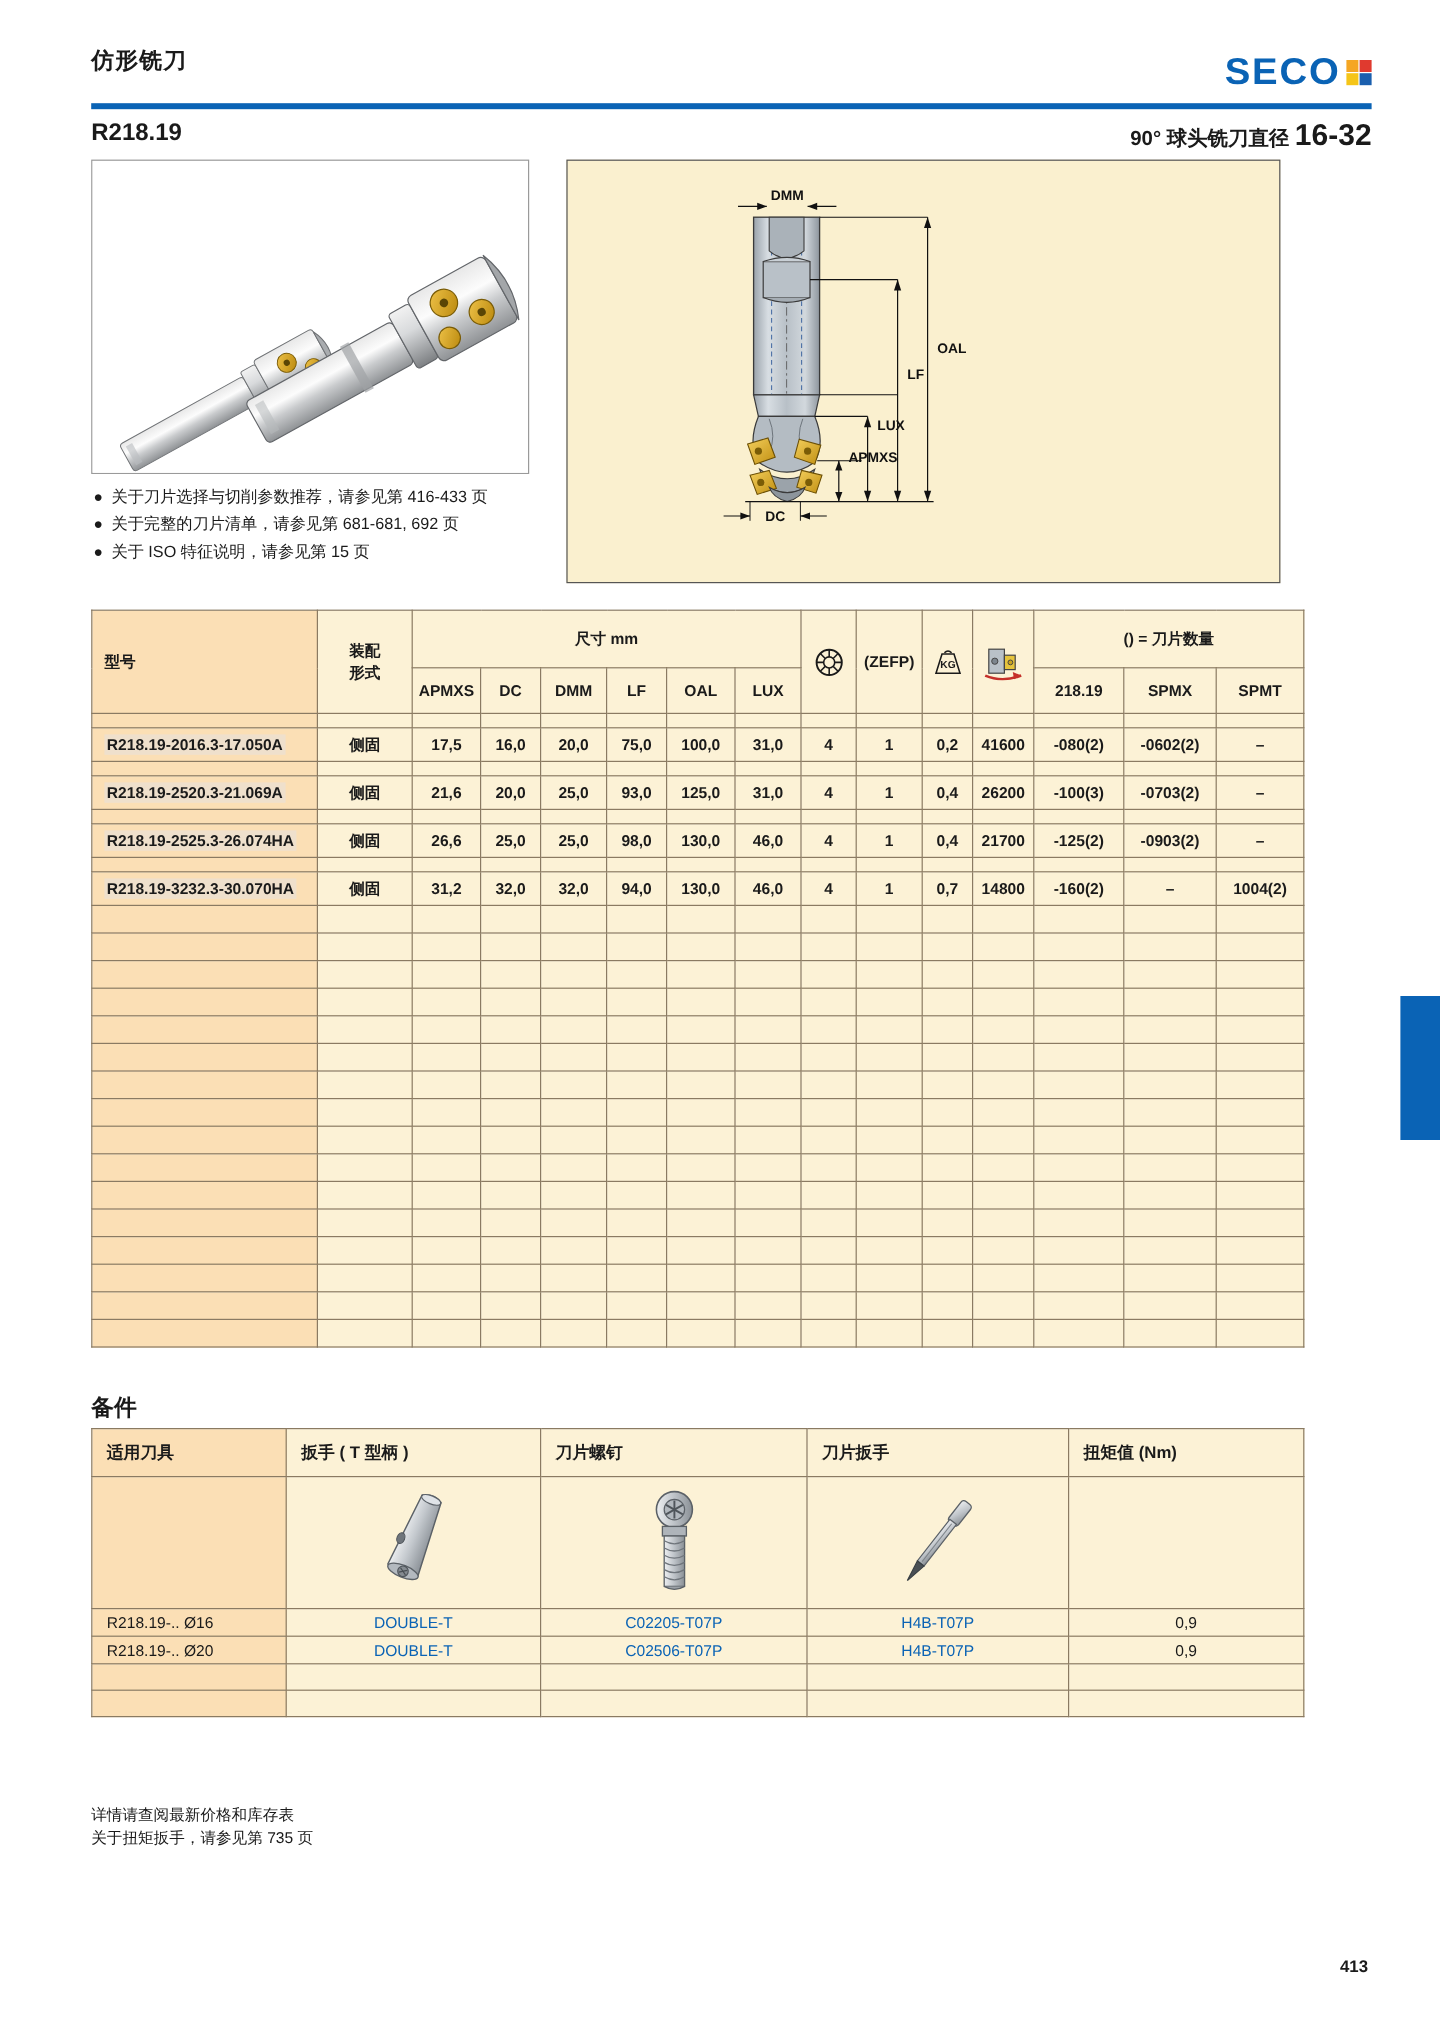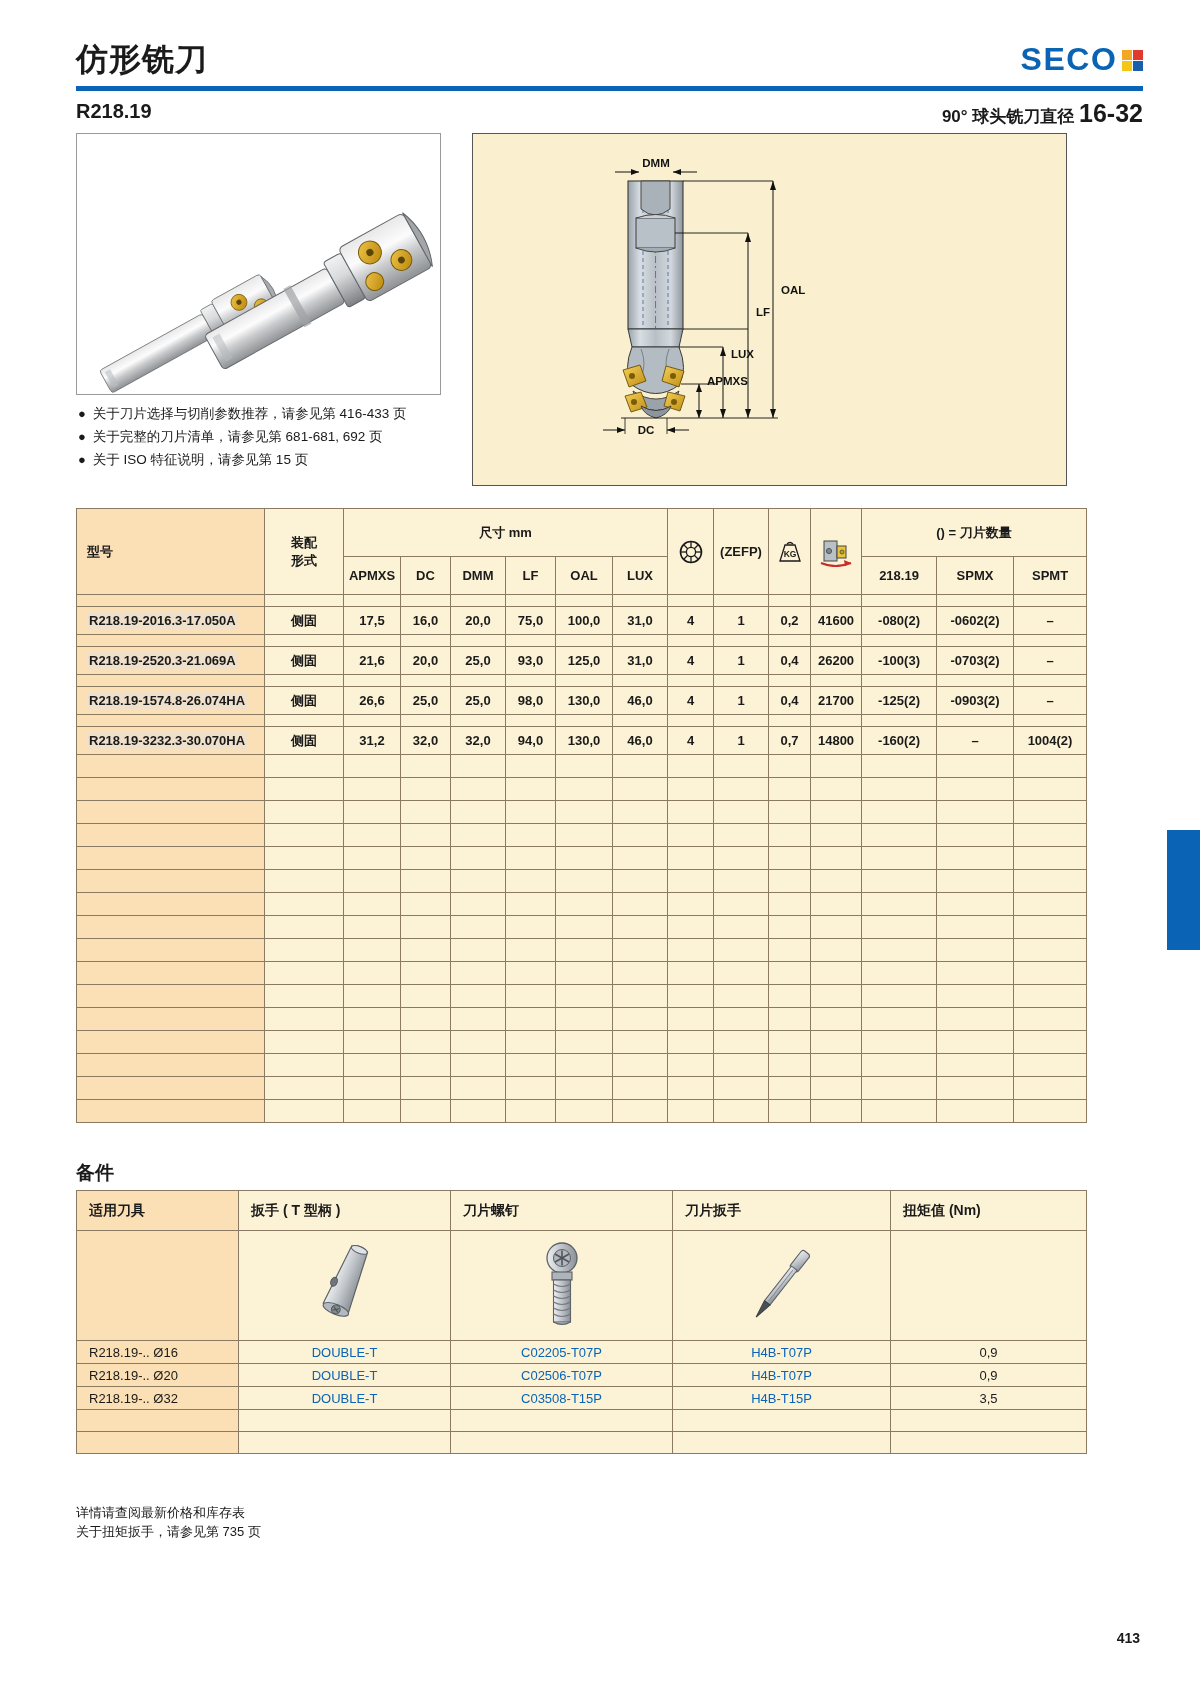--- a/index.html
+++ b/index.html
@@ -7,21 +7,21 @@
   body {
     width:1200px; height:1697px; background:#ffffff;
     font-family:"Liberation Sans", sans-serif;
     color:#1a1a1a; position:relative; overflow:hidden;
   }
   .page { position:absolute; left:0; top:0; width:1200px; height:1697px; }
 
   
   .hdr-title {
     position:absolute; left:76px; top:38px;
-    font-size:32px; font-weight:bold; letter-spacing:1px;
+    font-size:19px; font-weight:bold; letter-spacing:1px;
   }
   .logo-wrap {
     position:absolute; right:57px; top:42px;
     display:flex; align-items:center; gap:6px;
   }
   .logo-text {
     font-size:31px; font-weight:bold; color:#0a63b5;
     letter-spacing:1.5px; font-family:"Liberation Sans", sans-serif;
     transform:scaleX(1.03);
   }
@@ -445,21 +445,21 @@
           <td></td>
           <td></td>
           <td></td>
           <td></td>
           <td></td>
           <td></td>
           <td></td>
       </tr>
 
       <tr class="data-row">
-        <td class="col-model modelcell"><span class="hl">R218.19-1574.8-26.074HA</span></td>
+        <td class="col-model modelcell"><span class="hl">R218.19-2525.3-26.074HA</span></td>
         <td>侧固</td>
         <td>26,6</td>
         <td>25,0</td>
         <td>25,0</td>
         <td>98,0</td>
         <td>130,0</td>
         <td>46,0</td>
         <td>4</td>
         <td>1</td>
         <td>0,4</td>
@@ -879,27 +879,20 @@
           <td class="blue">H4B-T07P</td>
           <td>0,9</td>
         </tr>
         <tr class="acc-row">
           <td class="tool">R218.19-.. Ø20</td>
           <td class="blue">DOUBLE-T</td>
           <td class="blue">C02506-T07P</td>
           <td class="blue">H4B-T07P</td>
           <td>0,9</td>
         </tr>
-        <tr class="acc-row">
-          <td class="tool">R218.19-.. Ø32</td>
-          <td class="blue">DOUBLE-T</td>
-          <td class="blue">C03508-T15P</td>
-          <td class="blue">H4B-T15P</td>
-          <td>3,5</td>
-        </tr>
         <tr class="acc-blank">
           <td class="acc-first"></td>
           <td></td>
           <td></td>
           <td></td>
           <td></td>
         </tr>
         <tr class="acc-blank">
           <td class="acc-first"></td>
           <td></td>

